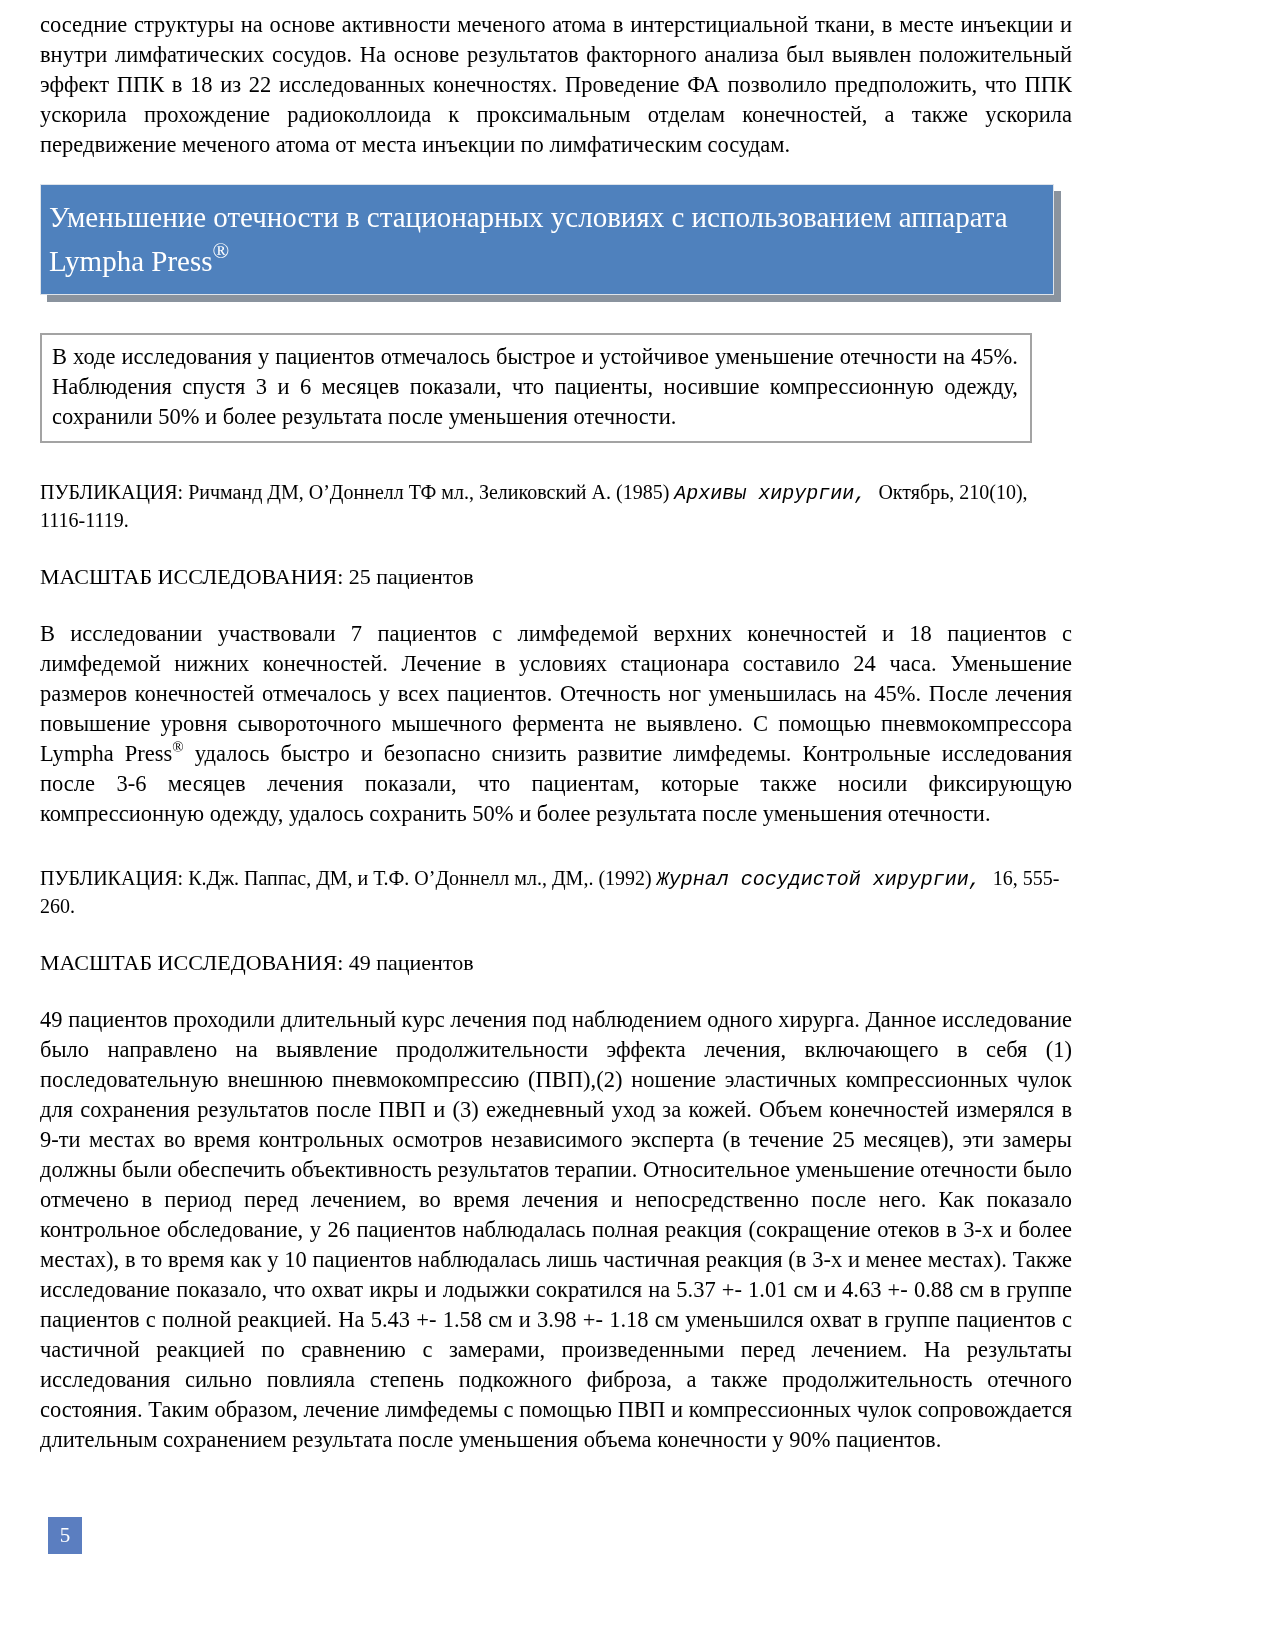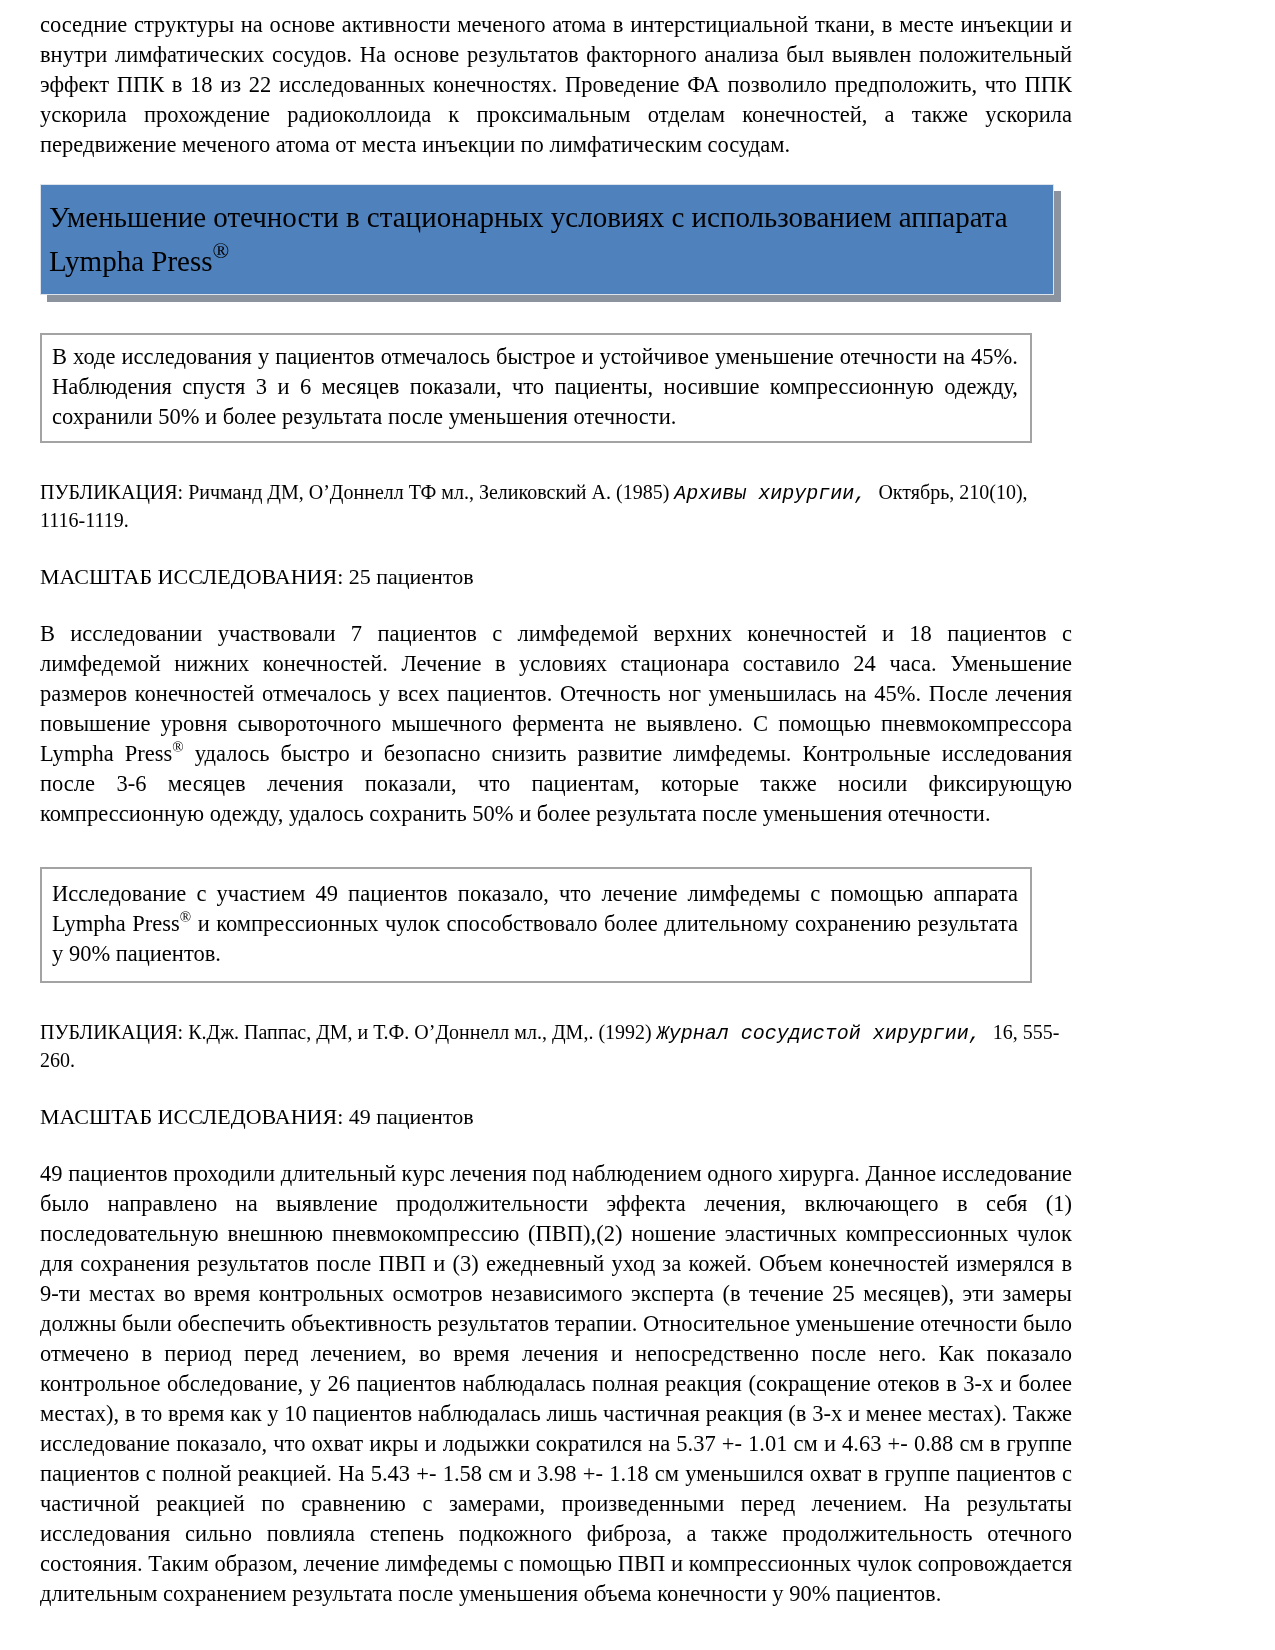--- a/index.html
+++ b/index.html
@@ -23,21 +23,21 @@
     text-align: justify;
     margin: 0;
   }
   .banner {
     box-sizing: border-box;
     margin-top: 24px;
     margin-right: 18px;
     background: #4F81BD;
     border: 1px solid #dde3ea;
     box-shadow: 7px 7px 0 0 #8a939e;
-    color: #000000;
+    color: #ffffff;
     font-size: 29px;
     line-height: 34px;
     padding: 15px 10px 16px 8px;
   }
   .banner .reg-big {
     font-size: 22px;
     vertical-align: 13px;
   }
   .callout {
     box-sizing: border-box;
@@ -102,23 +102,20 @@
     <span>В ходе исследования у пациентов отмечалось быстрое и устойчивое уменьшение отечности на 45%. Наблюдения спустя 3 и 6 месяцев показали, что пациенты, носившие компрессионную одежду, сохранили 50% и более результата после уменьшения отечности.</span>
   </div>
 
 
   <p class="pub-line"><span>ПУБЛИКАЦИЯ: </span><span>Ричманд ДМ, О’Доннелл ТФ мл., Зеликовский А. (1985) </span><span class="pub-journal">Архивы хирургии, </span><span>Октябрь, 210(10), 1116-1119.</span></p>
 
   <p class="scale-line"><span>МАСШТАБ ИССЛЕДОВАНИЯ: </span><span>25 пациентов</span></p>
 
   <p class="para body-para"><span>В исследовании участвовали 7 пациентов с лимфедемой верхних конечностей и 18 пациентов с лимфедемой нижних конечностей. Лечение в условиях стационара составило 24 часа. Уменьшение размеров конечностей отмечалось у всех пациентов. Отечность ног уменьшилась на 45%. После лечения повышение уровня сывороточного мышечного фермента не выявлено. С помощью пневмокомпрессора Lympha Press</span><sup class="reg">®</sup><span> удалось быстро и безопасно снизить развитие лимфедемы. Контрольные исследования после 3-6 месяцев лечения показали, что пациентам, которые также носили фиксирующую компрессионную одежду, удалось сохранить 50% и более результата после уменьшения отечности.</span></p>
 
-  <div class="callout tall">
-    <span>Исследование с участием 49 пациентов показало, что лечение лимфедемы с помощью аппарата Lympha Press</span><sup class="reg">®</sup><span> и компрессионных чулок способствовало более длительному сохранению результата у 90% пациентов.</span>
-  </div>
 
 
   <p class="pub-line"><span>ПУБЛИКАЦИЯ: </span><span>К.Дж. Паппас, ДМ, и Т.Ф. О’Доннелл мл., ДМ,. (1992) </span><span class="pub-journal">Журнал сосудистой хирургии, </span><span>16, 555-260.</span></p>
 
   <p class="scale-line"><span>МАСШТАБ ИССЛЕДОВАНИЯ: </span><span>49 пациентов</span></p>
 
   <p class="para body-para">49 пациентов проходили длительный курс лечения под наблюдением одного хирурга. Данное исследование было направлено на выявление продолжительности эффекта лечения, включающего в себя (1) последовательную внешнюю пневмокомпрессию (ПВП),(2) ношение эластичных компрессионных чулок для сохранения результатов после ПВП и (3) ежедневный уход за кожей. Объем конечностей измерялся в 9-ти местах во время контрольных осмотров независимого эксперта (в течение 25 месяцев), эти замеры должны были обеспечить объективность результатов терапии. Относительное уменьшение отечности было отмечено в период перед лечением, во время лечения и непосредственно после него. Как показало контрольное обследование, у 26 пациентов наблюдалась полная реакция (сокращение отеков в 3-х и более местах), в то время как у 10 пациентов наблюдалась лишь частичная реакция (в 3-х и менее местах). Также исследование показало, что охват икры и лодыжки сократился на 5.37 +- 1.01 см и 4.63 +- 0.88 см в группе пациентов с полной реакцией. На 5.43 +- 1.58 см и 3.98 +- 1.18 см уменьшился охват в группе пациентов с частичной реакцией по сравнению с замерами, произведенными перед лечением. На результаты исследования сильно повлияла степень подкожного фиброза, а также продолжительность отечного состояния. Таким образом, лечение лимфедемы с помощью ПВП и компрессионных чулок сопровождается длительным сохранением результата после уменьшения объема конечности у 90% пациентов.</p>
 
   <div class="pagenum">
     <span>5</span>

